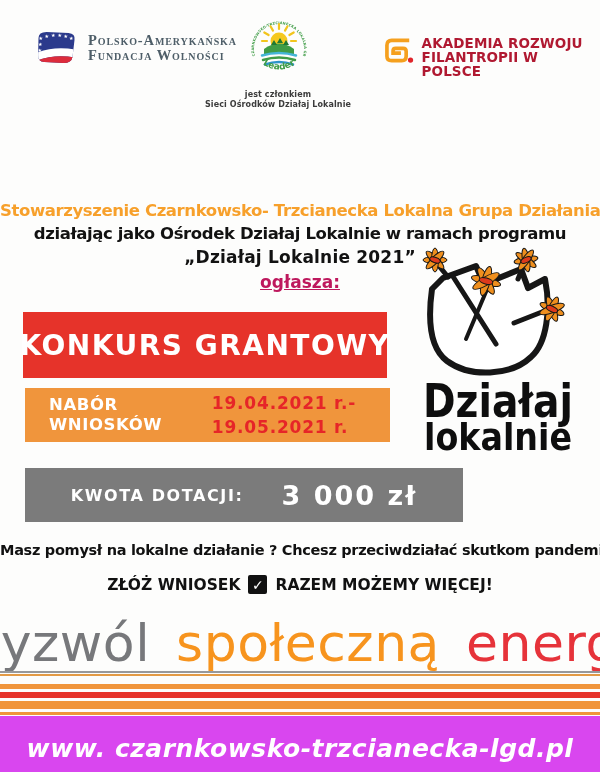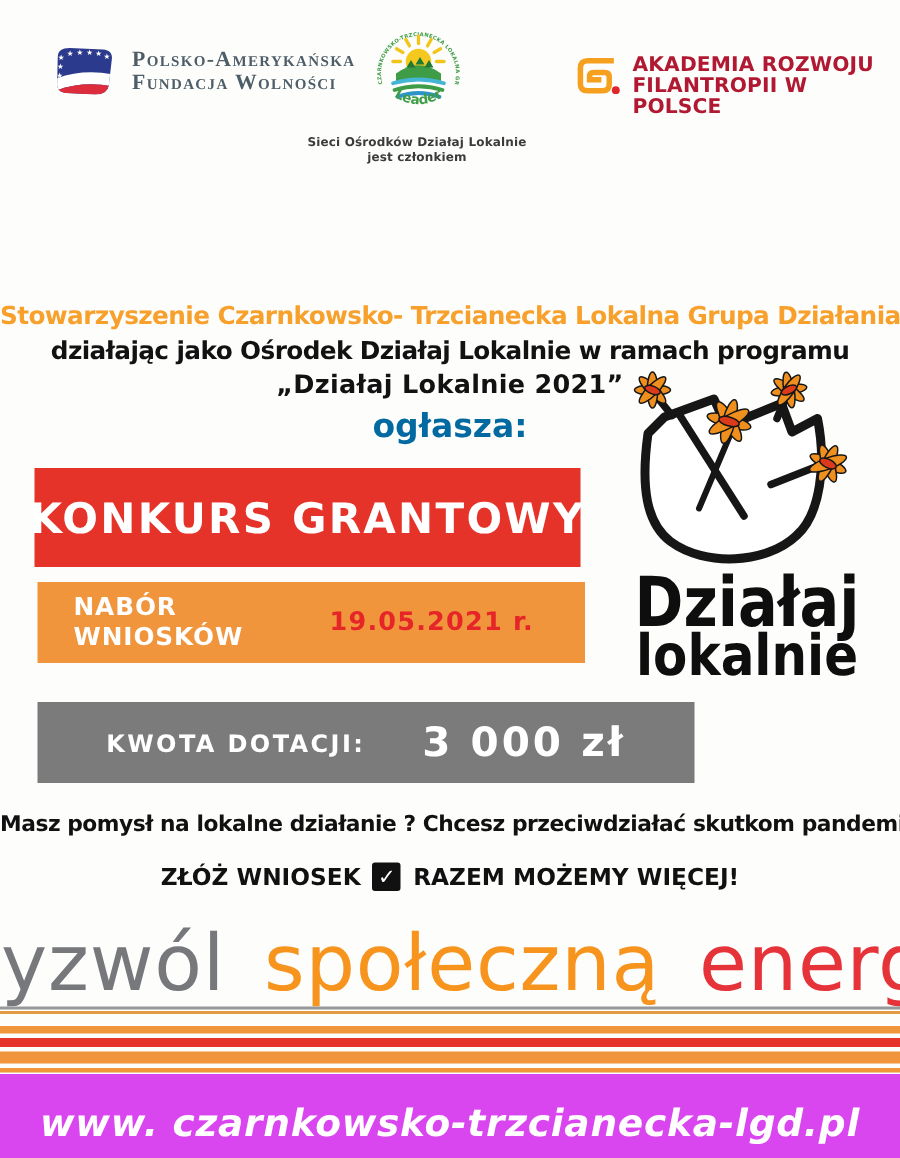--- a/index.html
+++ b/index.html
@@ -23,21 +23,21 @@
   }
   .arfp{position:absolute;left:383px;top:36px;display:flex;gap:8px;align-items:flex-start;}
   .arfp svg{width:31px;height:29px;margin-top:0px;}
   .arfp-text{font-size:13.5px;font-weight:bold;color:#B01931;line-height:14px;letter-spacing:0.1px;}
 
   
   .headline{position:absolute;left:0;width:600px;text-align:center;font-weight:bold;white-space:nowrap;margin-top:20px;}
   .h-org{top:181px;color:#F7A02B;font-size:16.5px;letter-spacing:-0.4px;}
   .h-prog{top:204px;color:#121212;font-size:16.5px;letter-spacing:-0.4px;}
   .h-name{top:227px;color:#121212;font-size:17px;letter-spacing:0.2px;}
-  .h-ann{top:252px;color:#0369a1;font-size:22px;}
+  .h-ann{top:252px;color:#be185d;font-size:17px;text-decoration:underline;}
 
   
   .dzialaj{position:absolute;left:418px;top:247px;width:162px;height:212px;}
 
   
   .banner-red{
     position:absolute;left:23px;top:312px;width:364px;height:66px;background:#E6332A;
     color:#fff;display:flex;align-items:center;justify-content:center;
     font-size:28px;font-weight:bold;letter-spacing:1.5px;white-space:nowrap;
   }
@@ -149,22 +149,22 @@
     <path d="M15,41.5 Q32,36.5 49,41.5" stroke="#45B5D6"></path>
     <path d="M16,46 Q32,41 48,46" stroke="#3F9C46"></path>
     <path d="M18,50.5 Q32,45.5 46,50.5" stroke="#2D94C9"></path>
   </g>
   <text font-size="9" font-weight="bold" fill="#3F9C46" text-anchor="middle">
     <textPath href="#lb-arc" startOffset="50%">Leader</textPath>
   </text>
 </svg>
 
 <div class="member">
+  <div>jest członkiem</div>
   <div>Sieci Ośrodków Działaj Lokalnie</div>
-  <div>jest członkiem</div>
 </div>
 
 <div class="arfp">
   <svg viewBox="0 0 35 32">
     <path d="M30,4.5 L10,4.5 Q4.5,4.5 4.5,10 L4.5,22.5 Q4.5,27.5 10,27.5 L21.5,27.5 Q26.5,27.5 26.5,22.5 L26.5,17 Q26.5,13.5 23,13.5 L14.5,13.5 Q11.5,13.5 11.5,16.5 L11.5,19 L20.5,19" fill="none" stroke="#F5A01E" stroke-width="4.2"></path>
     <circle cx="31.5" cy="27" r="3" fill="#E0252B"></circle>
   </svg>
   <div class="arfp-text">
     <div>AKADEMIA ROZWOJU</div>
     <div>FILANTROPII W POLSCE</div>
@@ -230,20 +230,21 @@
 <div class="banner-red">
   <span>KONKURS GRANTOWY</span>
 </div>
 
 <div class="banner-orange">
   <div class="nabor">
     <div>NABÓR</div>
     <div>WNIOSKÓW</div>
   </div>
   <div class="dates">
+    <div>19.04.2021 r.-</div>
     <div>19.05.2021 r.</div>
   </div>
 </div>
 
 <div class="banner-gray">
   <span class="kwota-label">KWOTA DOTACJI:</span>
   <span class="kwota-value">3 000 zł</span>
 </div>
 
 <div class="question">Masz  pomysł na lokalne działanie ? Chcesz przeciwdziałać skutkom pandemii?</div>

